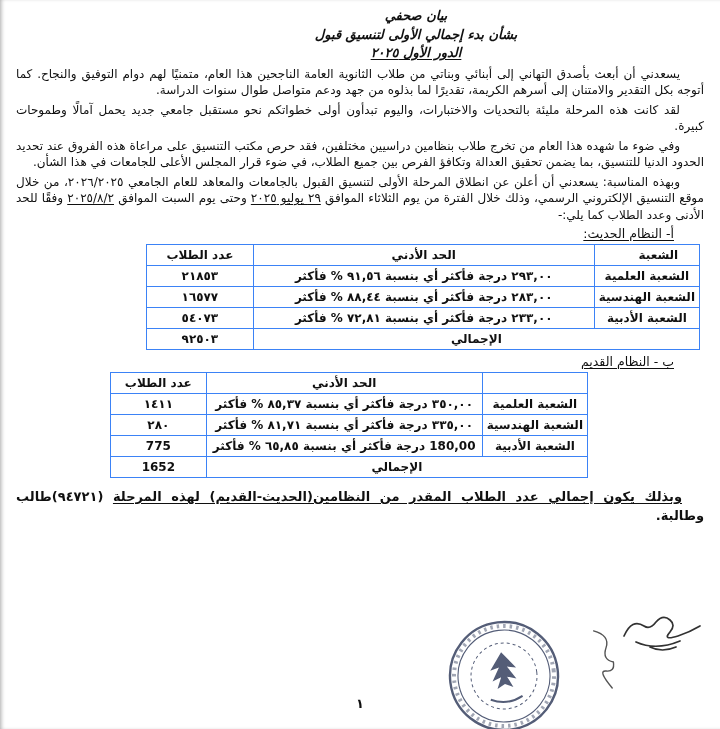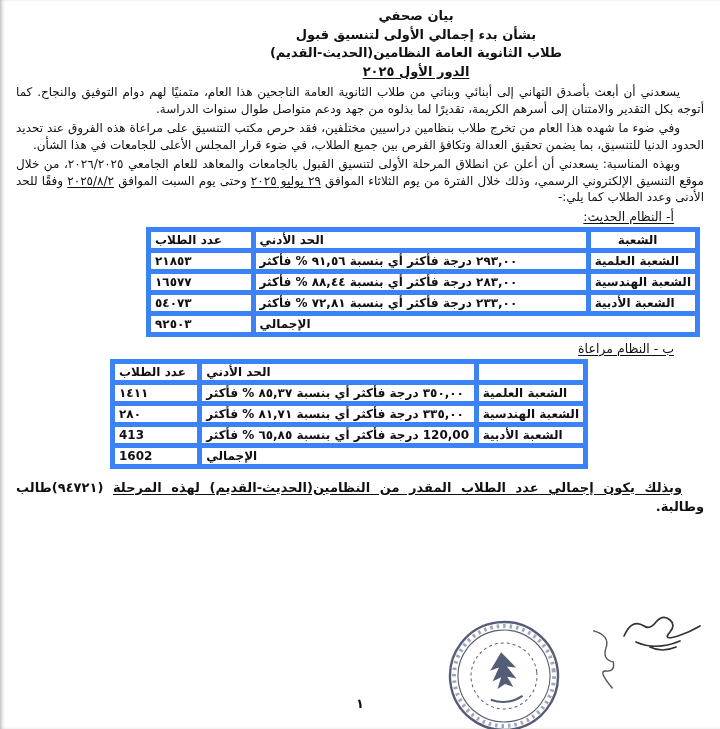--- a/index.html
+++ b/index.html
@@ -3,31 +3,31 @@
 <meta charset="utf-8">
 <style>
   * { margin:0; padding:0; box-sizing:border-box; }
   html,body { width:720px; height:729px; }
   body { background:#e9e7e2; font-family:"DejaVu Sans", sans-serif; }
   .page{
     width:720px; height:729px; background:#ffffff; color:#101010;
     position:relative; direction:rtl; padding:7px 16px 0 16px; overflow:hidden;
     box-shadow:inset 3px 0 4px -2px rgba(0,0,0,.35);
   }
-  .titles{ text-align:center; font-weight:bold; font-size:13px; line-height:18.5px; padding-left:112px; margin-bottom:3px; }
+  .titles{ text-align:center; font-weight:bold; font-size:13px; line-height:18.5px; padding-left:112px; margin-bottom:3px;font-style:italic; }
   .u{ text-decoration:underline; text-underline-offset:2px; }
   p.body{
     font-size:12px; font-weight:normal; line-height:16.5px;
     text-align:justify; text-indent:24px; margin-bottom:3px;
   }
   .section-label{ font-size:12.5px; font-weight:normal; margin:3px 30px 3px 0; }
   table.tbl{ border-collapse:collapse; font-size:12px; font-weight:bold; direction:rtl; }
   table.tbl th, table.tbl td{
-    border:5px solid #3b82f6; height:21px; padding:1px 4px;
-    text-align:left; vertical-align:middle; white-space:nowrap;
+    border:1px solid #3b82f6; height:21px; padding:1px 4px;
+    text-align:center; vertical-align:middle; white-space:nowrap;
   }
   table.tbl-modern{ width:554px; margin:1px 4px 4px auto; }
   table.tbl-modern .col-track{ width:102px;padding-left:27px; }
   table.tbl-modern .col-min{ width:344px; }
   table.tbl-modern .col-count{ width:108px; }
   table.tbl-old{ width:478px; margin:1px 116px 4px auto; }
   table.tbl-old .col-track{ width:95px; }
   table.tbl-old .col-min{ width:278px; }
   table.tbl-old .col-count{ width:105px; }
   td.total-label{ text-align:right; padding-right:22px; }
@@ -45,25 +45,25 @@
   }
 </style>
 </head>
 <body>
 
 <div class="page">
 
   <div class="titles">
     <div>بيان صحفي</div>
     <div>بشأن بدء إجمالي الأولى لتنسيق قبول</div>
-    <div>طلاب الثانوية العامة النظامين(الحديث-القديم)</div>
     <div class="u">الدور الأول ٢٠٢٥</div>
   </div>
 
   <p class="body">يسعدني أن أبعث بأصدق التهاني إلى أبنائي وبناتي من طلاب الثانوية العامة الناجحين هذا العام، متمنيًا لهم دوام التوفيق والنجاح. كما أتوجه بكل التقدير والامتنان إلى أسرهم الكريمة، تقديرًا لما بذلوه من جهد ودعم متواصل طوال سنوات الدراسة.</p>
+  <p class="body">لقد كانت هذه المرحلة مليئة بالتحديات والاختبارات، واليوم تبدأون أولى خطواتكم نحو مستقبل جامعي جديد يحمل آمالًا وطموحات كبيرة.</p>
   <p class="body">وفي ضوء ما شهده هذا العام من تخرج طلاب بنظامين دراسيين مختلفين، فقد حرص مكتب التنسيق على مراعاة هذه الفروق عند تحديد الحدود الدنيا للتنسيق، بما يضمن تحقيق العدالة وتكافؤ الفرص بين جميع الطلاب، في ضوء قرار المجلس الأعلى للجامعات في هذا الشأن.</p>
 
   <p class="body"><span>وبهذه المناسبة: يسعدني أن أعلن عن انطلاق المرحلة الأولى لتنسيق القبول بالجامعات والمعاهد للعام الجامعي ٢٠٢٦/٢٠٢٥، من خلال موقع التنسيق الإلكتروني الرسمي، وذلك خلال الفترة من يوم الثلاثاء الموافق </span><span class="u">٢٩ يوليو ٢٠٢٥</span><span> وحتى يوم السبت الموافق </span><span class="u">٢٠٢٥/٨/٢</span><span> وفقًا للحد الأدنى وعدد الطلاب كما يلي:-</span></p>
 
   <div class="section-label"><span class="u">أ- النظام الحديث:</span></div>
 
   <table class="tbl tbl-modern">
     <tbody>
         <tr>
       <th class="col-track">الشعبة</th>
@@ -85,47 +85,47 @@
       <td>٢٣٣,٠٠ درجة فأكثر أي بنسبة ٧٢,٨١ % فأكثر</td>
       <td>٥٤٠٧٣</td>
     </tr>
     <tr>
       <td class="total-label" colspan="2">الإجمالي</td>
       <td>٩٢٥٠٣</td>
     </tr>
   </tbody>
     </table>
 
-  <div class="section-label"><span class="u">ب - النظام مراعاة</span></div>
+  <div class="section-label"><span class="u">ب - النظام القديم</span></div>
 
   <table class="tbl tbl-old">
     <tbody>
         <tr>
       <th class="col-track"></th>
       <th class="col-min">الحد الأدني</th>
       <th class="col-count">عدد الطلاب</th>
     </tr>
     <tr>
       <td>الشعبة العلمية</td>
       <td>٣٥٠,٠٠ درجة فأكثر أي بنسبة ٨٥,٣٧ % فأكثر</td>
       <td>١٤١١</td>
     </tr>
     <tr>
       <td>الشعبة الهندسية</td>
       <td>٣٣٥,٠٠ درجة فأكثر أي بنسبة ٨١,٧١ % فأكثر</td>
       <td>٢٨٠</td>
     </tr>
     <tr>
       <td>الشعبة الأدبية</td>
-      <td>120,00 درجة فأكثر أي بنسبة ٦٥,٨٥ % فأكثر</td>
-      <td>413</td>
+      <td>180,00 درجة فأكثر أي بنسبة ٦٥,٨٥ % فأكثر</td>
+      <td>775</td>
     </tr>
     <tr>
       <td class="total-label" colspan="2">الإجمالي</td>
-      <td>1602</td>
+      <td>1652</td>
     </tr>
   </tbody>
     </table>
 
   <p class="closing"><span class="u">وبذلك يكون إجمالي عدد الطلاب المقدر من النظامين(الحديث-القديم) لهذه المرحلة</span> <span>(٩٤٧٢١)طالب وطالبة.</span></p>
 
   <div class="stamp-area">
     <svg class="stamp-svg" width="128" height="120" viewBox="0 0 128 120">
       <circle cx="64" cy="60" r="54" fill="none" stroke="#2f3a5a" stroke-width="2.4"></circle>
       <circle cx="64" cy="60" r="46" fill="none" stroke="#2f3a5a" stroke-width="1.1"></circle>

